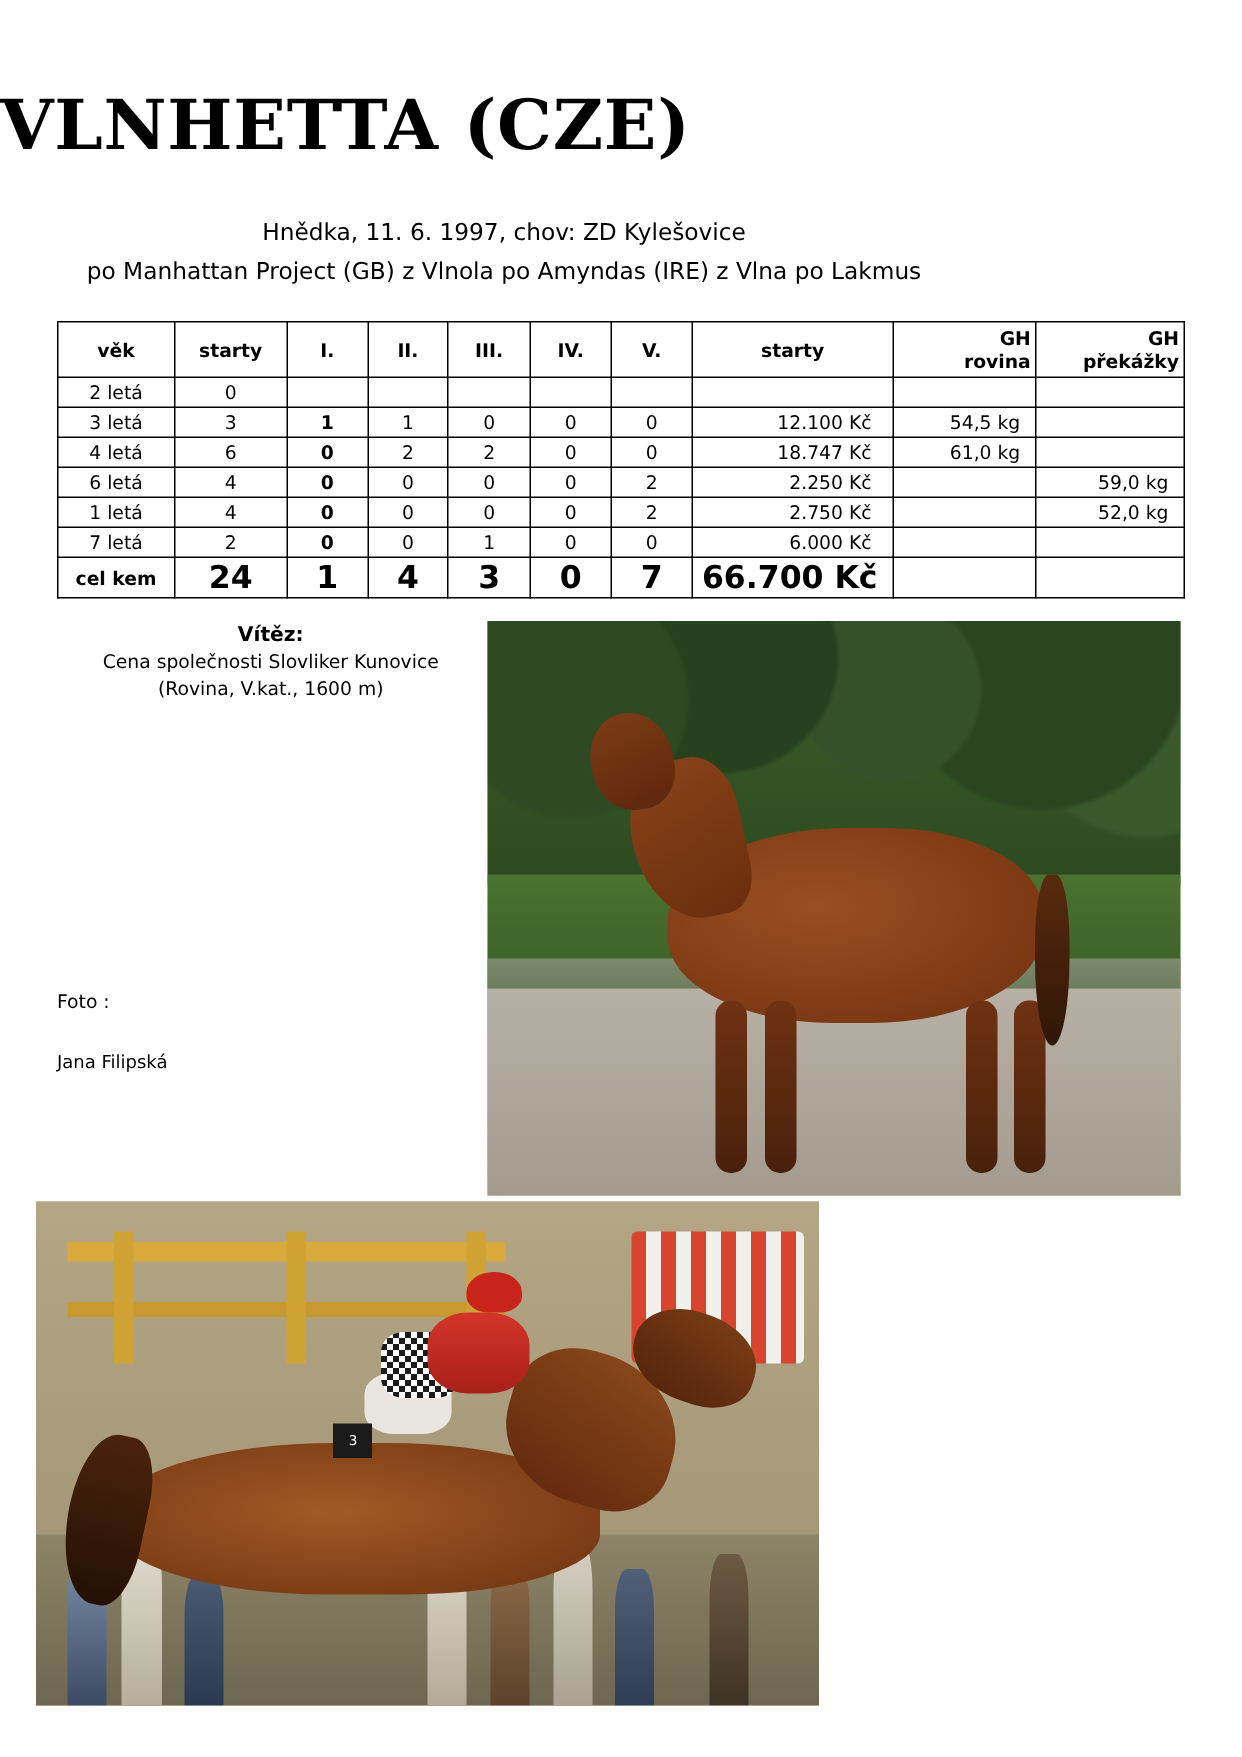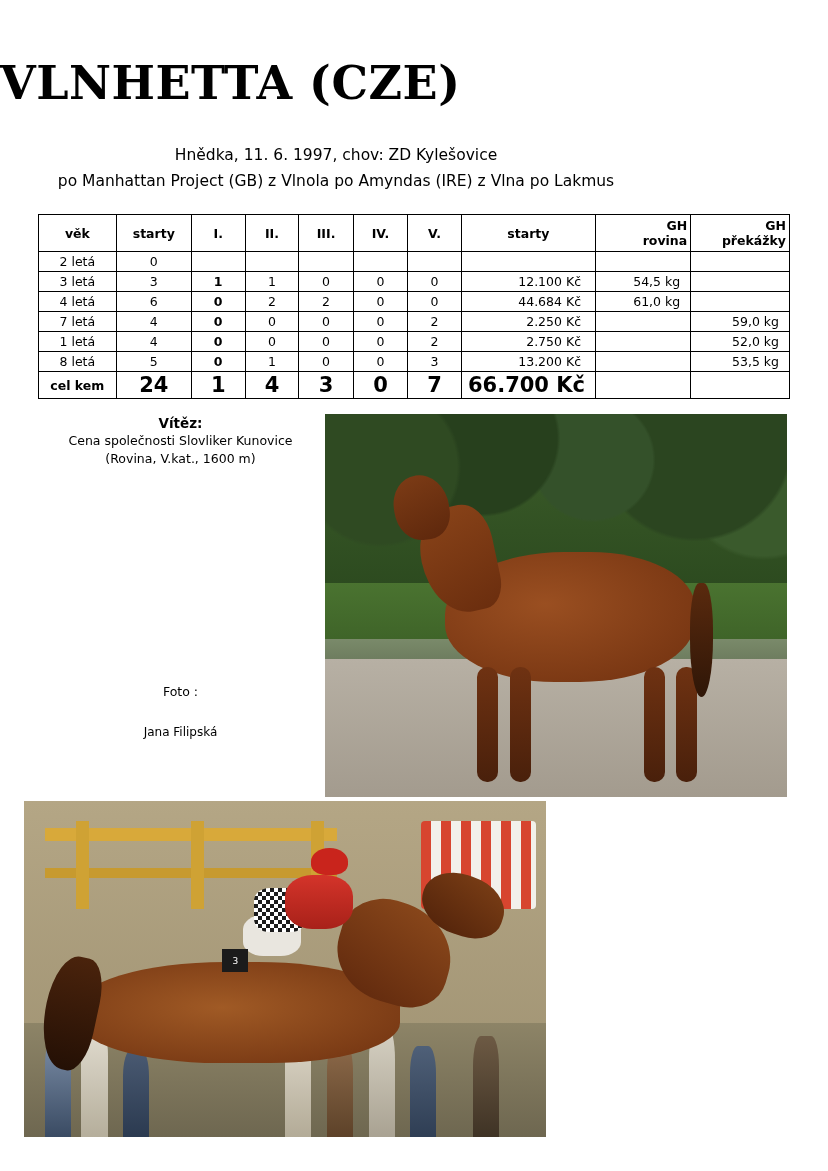--- a/index.html
+++ b/index.html
@@ -101,24 +101,24 @@
   }
   #winner-block .heading {
     font-weight: bold;
     font-size: 13.5px;
   }
   #winner-block .race-name { display: block; }
   #winner-block .race-detail { display: block; }
 
   #photo-credit {
     position: absolute;
-    top: 672px;
+    top: 648px;
     left: 38px;
     width: 285px;
-    text-align: center;
+    text-align: left;
     font-size: 12.5px;
     line-height: 40px;
   }
   #photo-credit .author { display: block; font-size: 12px; }
 
   
   .photo {
     position: absolute;
     overflow: hidden;
   }
@@ -351,26 +351,26 @@
       <td class="weight"></td>
     </tr>
     <tr>
       <td class="age">4 letá</td>
       <td>6</td>
       <td class="bold">0</td>
       <td>2</td>
       <td>2</td>
       <td>0</td>
       <td>0</td>
-      <td class="money">44.684 Kč</td>
+      <td class="money">18.747 Kč</td>
       <td class="weight">61,0 kg</td>
       <td class="weight"></td>
     </tr>
     <tr>
-      <td class="age">7 letá</td>
+      <td class="age">6 letá</td>
       <td>4</td>
       <td class="bold">0</td>
       <td>0</td>
       <td>0</td>
       <td>0</td>
       <td>2</td>
       <td class="money">2.250 Kč</td>
       <td class="weight"></td>
       <td class="weight">59,0 kg</td>
     </tr>
@@ -380,30 +380,30 @@
       <td class="bold">0</td>
       <td>0</td>
       <td>0</td>
       <td>0</td>
       <td>2</td>
       <td class="money">2.750 Kč</td>
       <td class="weight"></td>
       <td class="weight">52,0 kg</td>
     </tr>
     <tr>
-      <td class="age">8 letá</td>
-      <td>5</td>
+      <td class="age">7 letá</td>
+      <td>2</td>
       <td class="bold">0</td>
+      <td>0</td>
       <td>1</td>
       <td>0</td>
       <td>0</td>
-      <td>3</td>
-      <td class="money">13.200 Kč</td>
-      <td class="weight"></td>
-      <td class="weight">53,5 kg</td>
+      <td class="money">6.000 Kč</td>
+      <td class="weight"></td>
+      <td class="weight"></td>
     </tr>
     <tr class="total">
       <td class="label">cel kem</td>
       <td>24</td>
       <td>1</td>
       <td>4</td>
       <td>3</td>
       <td>0</td>
       <td>7</td>
       <td class="money">66.700 Kč</td>

